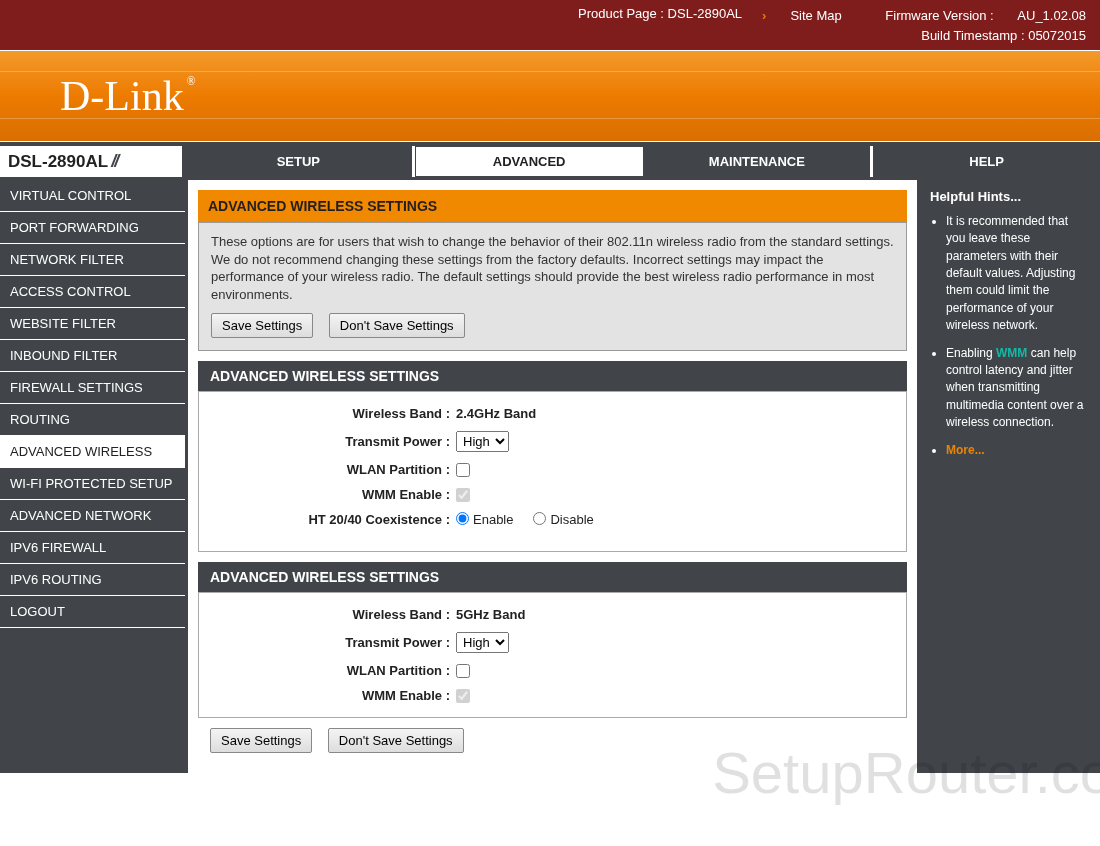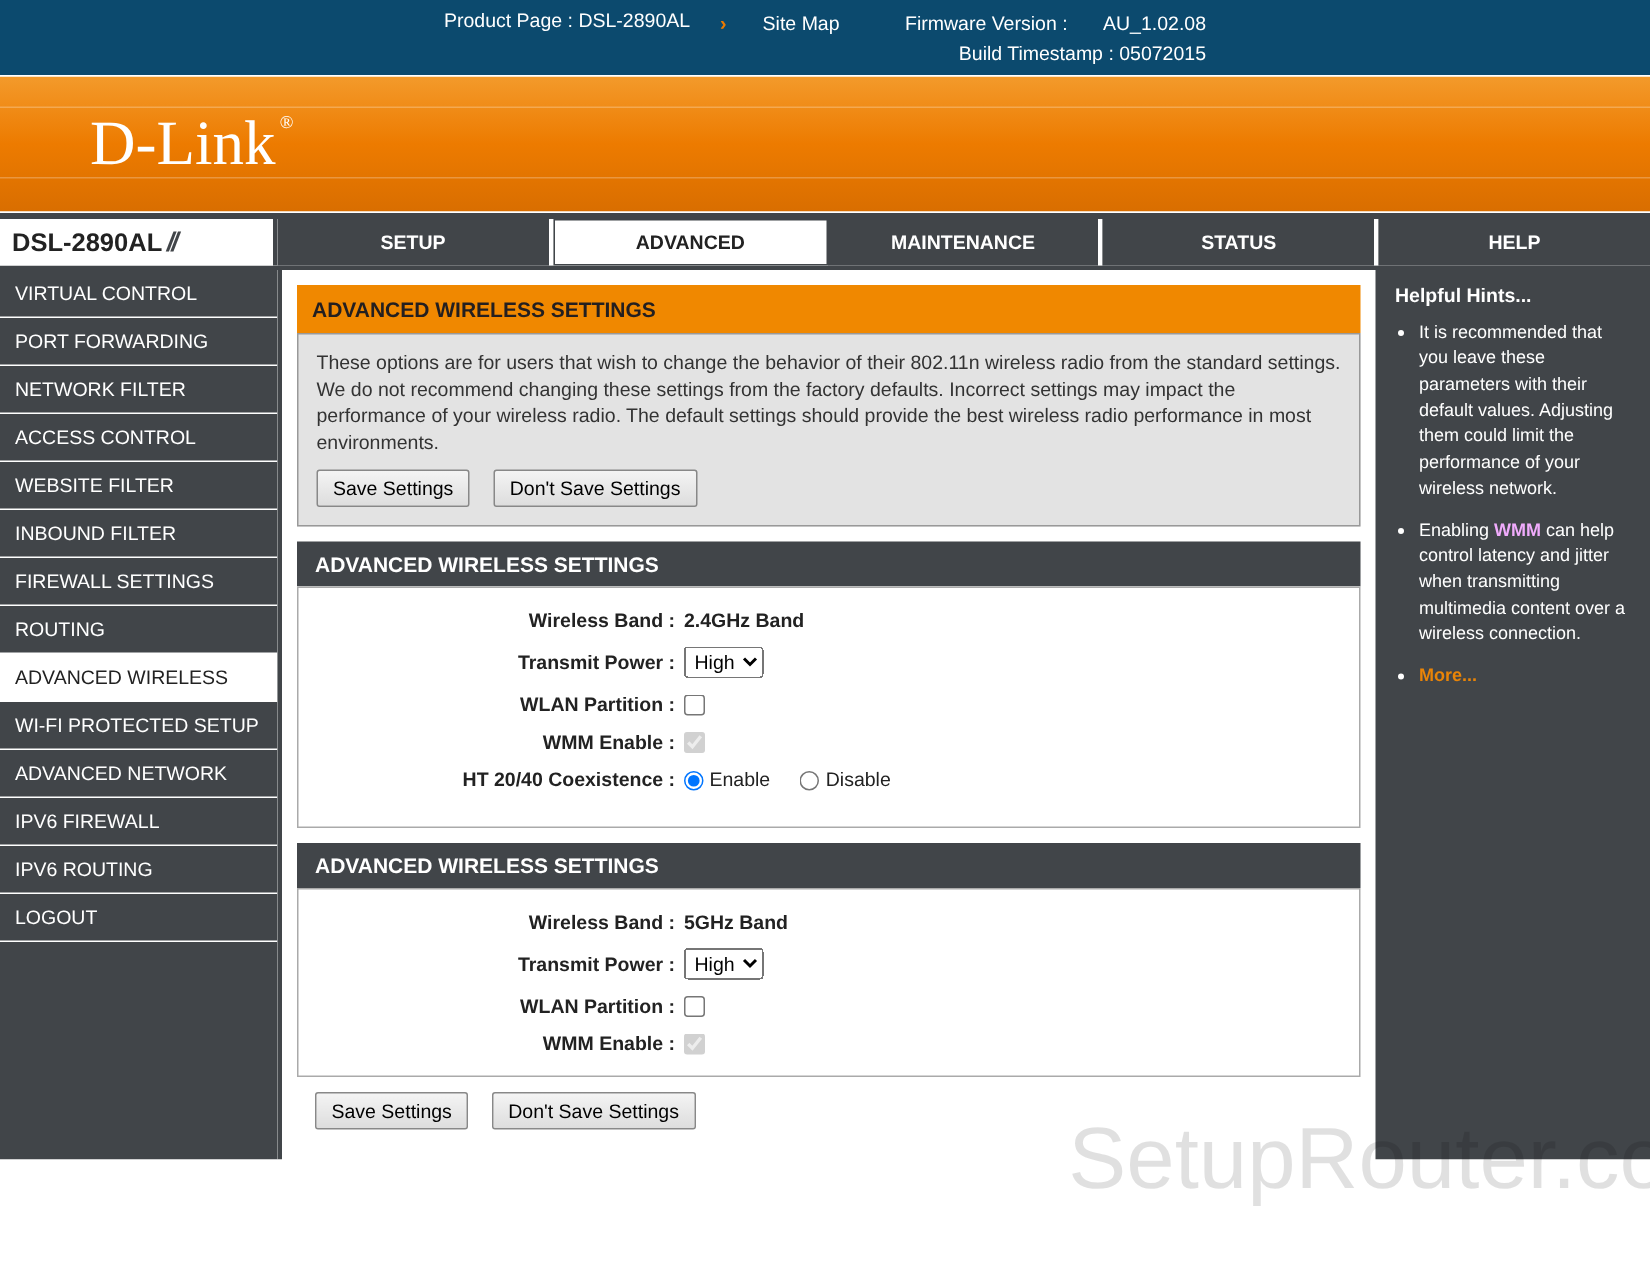--- a/index.html
+++ b/index.html
@@ -1,17 +1,17 @@
 <!DOCTYPE html>
 <html><head>
   <meta charset="utf-8">
   <style>
     *{box-sizing:border-box;margin:0;padding:0}
     body{font-family:Arial,Helvetica,sans-serif;font-size:13px;background:#fff;width:1100px}
-    .topbar{background:#0c4a6e;color:#fff;padding:6px 14px 6px 14px;display:flex;justify-content:center;height:50px}
+    .topbar{background:#7f1d1d;color:#fff;padding:6px 14px 6px 14px;display:flex;justify-content:flex-end;height:50px}
     .topbar .left{font-weight:400}
     .topbar .right{text-align:right;line-height:1.5}
     .topbar .right a{color:#fff;text-decoration:none}
     .topbar .arrow{color:#ed7b00;font-weight:bold;margin-right:4px}
     .topbar .right .row1 span{margin-left:20px}
     .banner{background:linear-gradient(to bottom,#f39a2b 0%,#ed7b00 50%,#d96e00 100%);height:92px;position:relative;border-top:1px solid #fff;border-bottom:1px solid #fff;display:flex;align-items:center;padding-left:60px}
     .banner::before,.banner::after{content:"";position:absolute;left:0;right:0;height:1px;background:rgba(255,255,255,0.25)}
     .banner::before{top:20px}
     .banner::after{bottom:22px}
     .dlink{font-family:"Times New Roman",serif;font-weight:normal;color:#fff;font-size:42px;letter-spacing:0;position:relative}
@@ -33,28 +33,28 @@
     .intro-box p{color:#333;line-height:1.35;margin-bottom:10px}
     .btn{background:linear-gradient(#f4f4f4,#ddd);border:1px solid #888;padding:4px 10px;font-size:13px;cursor:pointer;border-radius:2px}
     .btn + .btn{margin-left:12px}
     .section-head{background:#414549;color:#fff;font-weight:bold;font-size:14px;padding:7px 12px;margin-top:10px}
     .section-body{background:#fff;border:1px solid #aaa;padding:14px 12px}
     .frow{display:flex;align-items:center;margin-bottom:10px}
     .flabel{flex:0 0 245px;text-align:right;font-weight:bold;color:#222;padding-right:6px}
     .fval{flex:1;display:flex;align-items:center;gap:6px;font-weight:bold;color:#222}
     .fval select{font-size:13px;padding:1px 2px}
     .fval input[type=checkbox]{width:14px;height:14px}
-    .fval label{font-weight:normal;display:inline-flex;align-items:flex-end;gap:4px;margin-right:14px}
+    .fval label{font-weight:normal;display:inline-flex;align-items:flex-start;gap:4px;margin-right:14px}
     .footer-btns{padding:10px 12px}
     .help-col{width:180px;background:#414549;color:#fff;padding:8px 10px;font-size:12px;line-height:1.45}
     .help-col .hdr{font-weight:bold;color:#fff;margin-bottom:6px;font-size:13px}
     .help-col ul{list-style:disc;padding-left:16px}
     .help-col li{margin-bottom:10px}
     .help-col a{color:#e98407;text-decoration:none;font-weight:bold}
-    .help-col b{color:#f0abfc}
+    .help-col b{color:#14b8a6}
     .watermark{position:fixed;bottom:40px;right:-12px;font-size:58px;color:rgba(0,0,0,0.12);font-family:Arial,sans-serif;pointer-events:none;white-space:nowrap}
   </style>
 </head>
 <body>
 
 <div class="topbar">
   <div class="left">
     <span>Product Page : </span><span>DSL-2890AL</span>
   </div>
   <div class="right">
@@ -73,21 +73,20 @@
 </div>
 
 <div class="navrow">
   <div class="model-cell">
     <span>DSL-2890AL</span>
       <span class="slashes">//</span>
   </div>
   <div class="nav-tab">SETUP</div>
   <div class="nav-tab active">ADVANCED</div>
   <div class="nav-tab">MAINTENANCE</div>
-  <div class="nav-tab">STATUS</div>
   <div class="nav-tab">HELP</div>
 </div>
 
 <div class="body-row">
   <div class="sidebar">
     <a class="item">VIRTUAL CONTROL</a>
     <a class="item">PORT FORWARDING</a>
     <a class="item">NETWORK FILTER</a>
     <a class="item">ACCESS CONTROL</a>
     <a class="item">WEBSITE FILTER</a>

